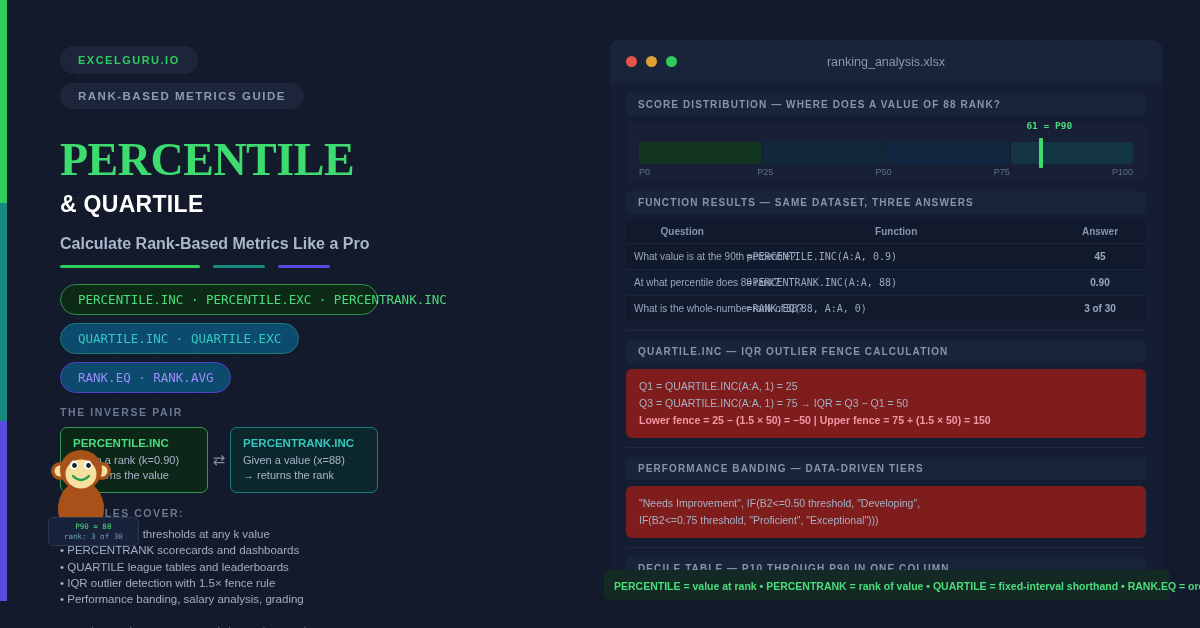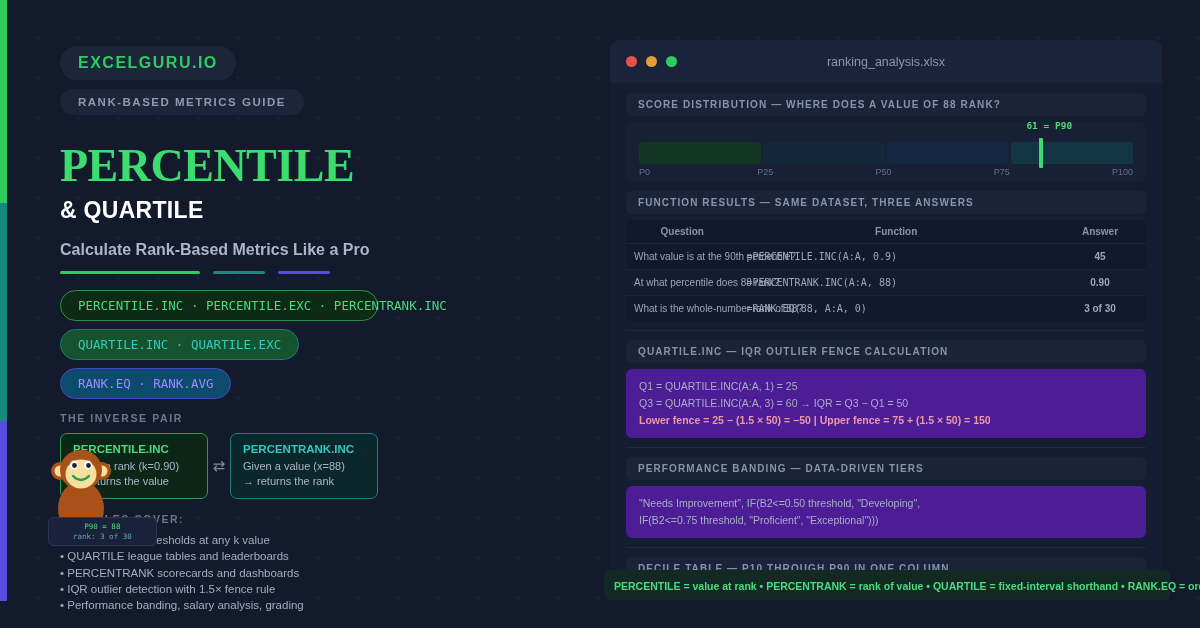--- a/index.html
+++ b/index.html
@@ -43,21 +43,21 @@
     left: 60px; top: 46px;
     width: 340px;
   }
 
   .tag {
     display: inline-block;
     border-radius: 20px;
     background: #1c2539;
     padding: 8px 18px;
     letter-spacing: 1.5px;
-    font-size: 16px;
+    font-size: 11px;
     font-weight: bold;
   }
   .tag-brand { color: #2ecc5f; margin-bottom: 9px; }
   .tag-sub   { color: #8e9ab2; font-size: 11.5px; padding: 7px 18px; }
 
   .title-main {
     margin-top: 27px;
     font-size: 46px;
     font-weight: bold;
     color: #3ddc6e;
@@ -93,21 +93,21 @@
     padding: 7px 17px;
     margin-bottom: 8px;
     font-family: "DejaVu Sans Mono", monospace;
     font-size: 12.5px;
     width: max-content;
     max-width: 318px;
     white-space: nowrap;
     overflow: visible;
   }
   .pill-green  { background: #0d2a17; border: 1px solid #2c8f4c; color: #4bdc7d; }
-  .pill-teal   { background: #14532d; border: 1px solid #1d7a78; color: #35c8c0; }
+  .pill-teal   { background: #0c4a6e; border: 1px solid #1d7a78; color: #35c8c0; }
   .pill-purple { background: #0c4a6e; border: 1px solid #4f42c9; color: #9b8dfb; }
 
   .section-label {
     margin-top: 13px;
     font-size: 10.5px;
     letter-spacing: 1.6px;
     color: #6c7890;
     font-weight: bold;
   }
 
@@ -167,21 +167,21 @@
   }
   .mascot svg { display: block; }
 
   .mascot-tip {
     position: absolute;
     left: 48px; top: 517px;
     background: #18223a;
     border: 1px solid #2b3category;
     border: 1px solid #2b3751;
     border-radius: 5px;
-    padding: 4px 24px;
+    padding: 4px 15px;
     z-index: 21;
     font-family: "DejaVu Sans Mono", monospace;
   }
   .tip-l1 { font-size: 7.5px; color: #4bdc7d; text-align: center; }
   .tip-l2 { font-size: 7.5px; color: #6fa0b8; margin-top: 1px; }
 
   
   .window {
     position: absolute;
     left: 610px; top: 40px;
@@ -288,21 +288,21 @@
     text-align: center;
     font-weight: bold;
     font-size: 14px;
     width: 92px;
   }
   .c-green  { color: #4bdc7d; }
   .c-teal   { color: #35c8c0; }
   .c-purple { color: #8d7ef6; }
 
   .panel-block {
-    background: #4c1d95;
+    background: #7f1d1d;
     border-radius: 6px;
     padding: 9px 13px;
     margin-bottom: 2px;
   }
   .code-line {
     font-size: 10.5px;
     color: #a4b0c4;
     line-height: 1.62;
   }
   .code-warn { color: #ef98a4; font-weight: bold; }
@@ -373,22 +373,22 @@
     <div class="pair-box pair-teal">
       <div class="pair-title">PERCENTRANK.INC</div>
       <div class="pair-line">Given a value (x=88)</div>
       <div class="pair-line">→ returns the rank</div>
     </div>
   </div>
 
   <div class="cover-label">EXAMPLES COVER:</div>
   <ul class="cover-list">
     <li>• PERCENTILE thresholds at any k value</li>
+    <li>• PERCENTRANK scorecards and dashboards</li>
     <li>• QUARTILE league tables and leaderboards</li>
-    <li>• PERCENTRANK scorecards and dashboards</li>
     <li>• IQR outlier detection with 1.5× fence rule</li>
     <li>• Performance banding, salary analysis, grading</li>
   </ul>
 
   <div class="foot-note">ExcelGuru.io · Free Tutorials and Templates</div>
   
 </div>
 
 <div class="mascot">
   <svg width="62" height="95" viewBox="0 0 62 95">
@@ -473,21 +473,21 @@
       </tbody>
         </table>
     </div>
 
     <div class="sep"></div>
 
     <div class="group">
       <div class="panel-head">QUARTILE.INC — IQR OUTLIER FENCE CALCULATION</div>
       <div class="panel-block">
         <div class="code-line">Q1 = QUARTILE.INC(A:A, 1) = 25</div>
-        <div class="code-line">Q3 = QUARTILE.INC(A:A, 3) = 60  →  IQR = Q3 − Q1 = 50</div>
+        <div class="code-line">Q3 = QUARTILE.INC(A:A, 1) = 75  →  IQR = Q3 − Q1 = 50</div>
         <div class="code-line code-warn">Lower fence = 25 − (1.5 × 50) = −50 | Upper fence = 75 + (1.5 × 50) = 150</div>
       </div>
     </div>
 
     <div class="sep"></div>
 
     <div class="group">
       <div class="panel-head">PERFORMANCE BANDING — DATA-DRIVEN TIERS</div>
       <div class="panel-block">
         <div class="code-line">"Needs Improvement", IF(B2&lt;=0.50 threshold, "Developing",</div>

